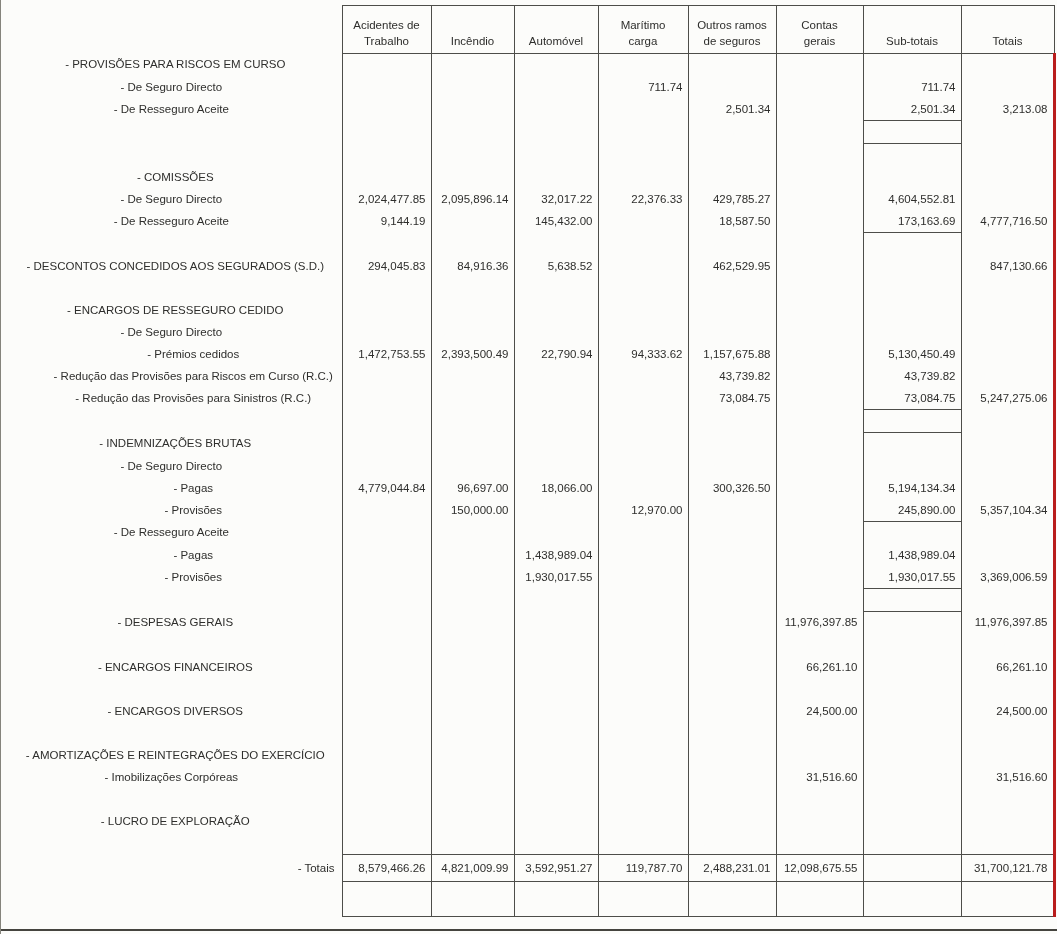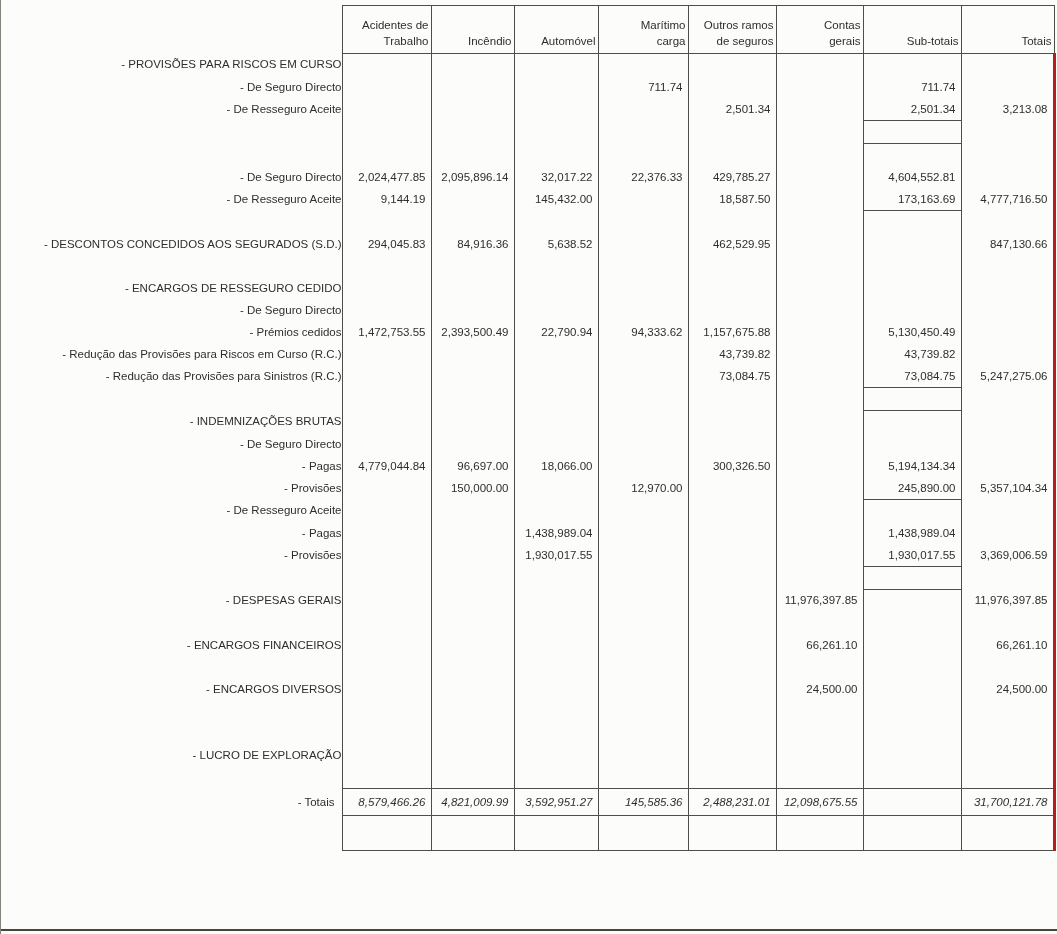--- a/index.html
+++ b/index.html
@@ -24,37 +24,37 @@
   col.c-mar{width:90px}
   col.c-out{width:88px}
   col.c-con{width:87px}
   col.c-sub{width:98px}
   col.c-tot{width:93px}
 
   th{font-weight:400;}
   th.corner{border:none;background:transparent;}
   th.num-h{
     border:1px solid #4d4d49;
-    vertical-align:bottom;text-align:right;
+    vertical-align:bottom;text-align:center;
     font-size:11.5px;line-height:1.4;
     padding:3px 2px 4px;white-space:pre-line;height:40px;
   }
   td{height:22px;font-size:11.5px;padding:0;line-height:1.1;}
-  td.label{text-align:right;white-space:nowrap;overflow:hidden;padding-left:8px;}
+  td.label{text-align:center;white-space:nowrap;overflow:hidden;padding-left:8px;}
   td.label.ind1{padding-left:0;}
   td.label.ind2{padding-left:44px;}
   td.num{
     border-left:1px solid #4d4d49;
     text-align:right;padding-right:5px;
     font-variant-numeric:tabular-nums;
   }
   td.num:last-child{border-right:3px solid #b91c1c;}
   td.num.rule{border-bottom:1px solid #4d4d49;}
   tr.totals td{height:26px;}
-  tr.totals td.num{border-top:1px solid #4d4d49;border-bottom:1px solid #4d4d49;font-style:italic;}
+  tr.totals td.num{border-top:1px solid #4d4d49;border-bottom:1px solid #4d4d49;}
   tr.totals td.label{text-align:right;padding-right:7px;padding-left:0;}
   tr.end td{height:34px;}
   tr.end td.num{border-bottom:1px solid #4d4d49;}
   #bottom-rule{
     position:absolute;left:0;right:0;bottom:3px;height:2px;background:#45443f;
   }
 </style>
 </head>
 <body>
 
@@ -138,20 +138,31 @@
           <td class="num"></td>
           <td class="num"></td>
           <td class="num"></td>
           <td class="num"></td>
           <td class="num"></td>
           <td class="num"></td>
           <td class="num"></td>
           <td class="num"></td>
         </tr>
         <tr class="data">
+          <td class="label ind0">- COMISSÕES</td>
+          <td class="num"></td>
+          <td class="num"></td>
+          <td class="num"></td>
+          <td class="num"></td>
+          <td class="num"></td>
+          <td class="num"></td>
+          <td class="num"></td>
+          <td class="num"></td>
+        </tr>
+        <tr class="data">
           <td class="label ind1">- De Seguro Directo</td>
           <td class="num">2,024,477.85</td>
           <td class="num">2,095,896.14</td>
           <td class="num">32,017.22</td>
           <td class="num">22,376.33</td>
           <td class="num">429,785.27</td>
           <td class="num"></td>
           <td class="num">4,604,552.81</td>
           <td class="num"></td>
         </tr>
@@ -413,20 +424,42 @@
           <td class="num"></td>
           <td class="num"></td>
           <td class="num"></td>
           <td class="num"></td>
           <td class="num"></td>
           <td class="num"></td>
           <td class="num"></td>
           <td class="num"></td>
         </tr>
         <tr class="data">
+          <td class="label ind0">- AMORTIZAÇÕES E REINTEGRAÇÕES DO EXERCÍCIO</td>
+          <td class="num"></td>
+          <td class="num"></td>
+          <td class="num"></td>
+          <td class="num"></td>
+          <td class="num"></td>
+          <td class="num"></td>
+          <td class="num"></td>
+          <td class="num"></td>
+        </tr>
+        <tr class="data">
+          <td class="label ind1">- Imobilizações Corpóreas</td>
+          <td class="num"></td>
+          <td class="num"></td>
+          <td class="num"></td>
+          <td class="num"></td>
+          <td class="num"></td>
+          <td class="num">31,516.60</td>
+          <td class="num"></td>
+          <td class="num">31,516.60</td>
+        </tr>
+        <tr class="data">
           <td class="label ind0"></td>
           <td class="num"></td>
           <td class="num"></td>
           <td class="num"></td>
           <td class="num"></td>
           <td class="num"></td>
           <td class="num"></td>
           <td class="num"></td>
           <td class="num"></td>
         </tr>
@@ -450,21 +483,21 @@
           <td class="num"></td>
           <td class="num"></td>
           <td class="num"></td>
           <td class="num"></td>
         </tr>
         <tr class="totals">
           <td class="label ind0">- Totais</td>
           <td class="num">8,579,466.26</td>
           <td class="num">4,821,009.99</td>
           <td class="num">3,592,951.27</td>
-          <td class="num">145,585.36</td>
+          <td class="num">119,787.70</td>
           <td class="num">2,488,231.01</td>
           <td class="num">12,098,675.55</td>
           <td class="num"></td>
           <td class="num">31,700,121.78</td>
         </tr>
         <tr class="end">
           <td class="label ind0"></td>
           <td class="num"></td>
           <td class="num"></td>
           <td class="num"></td>

